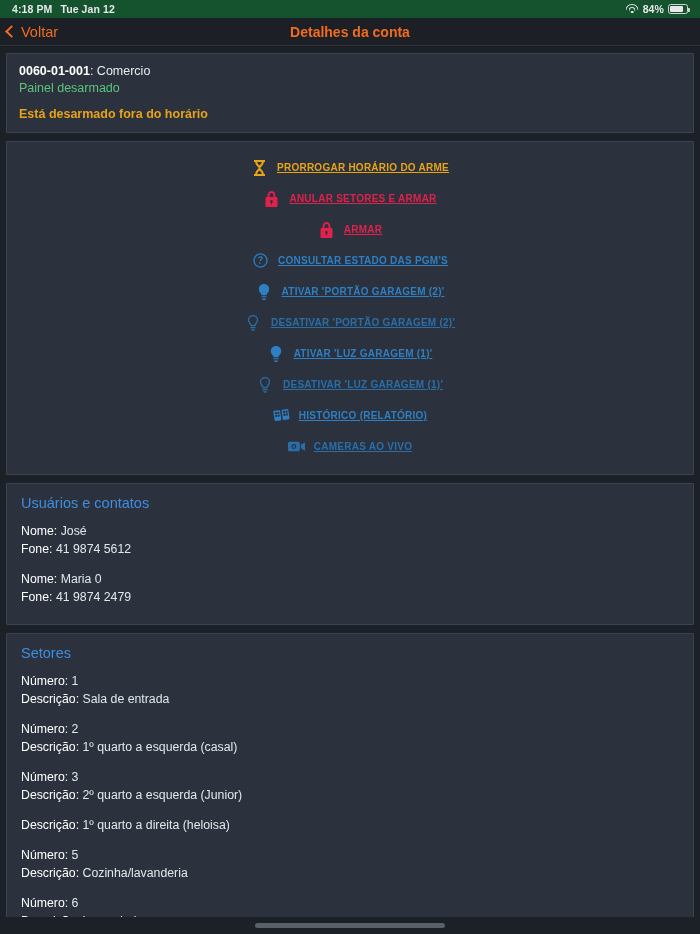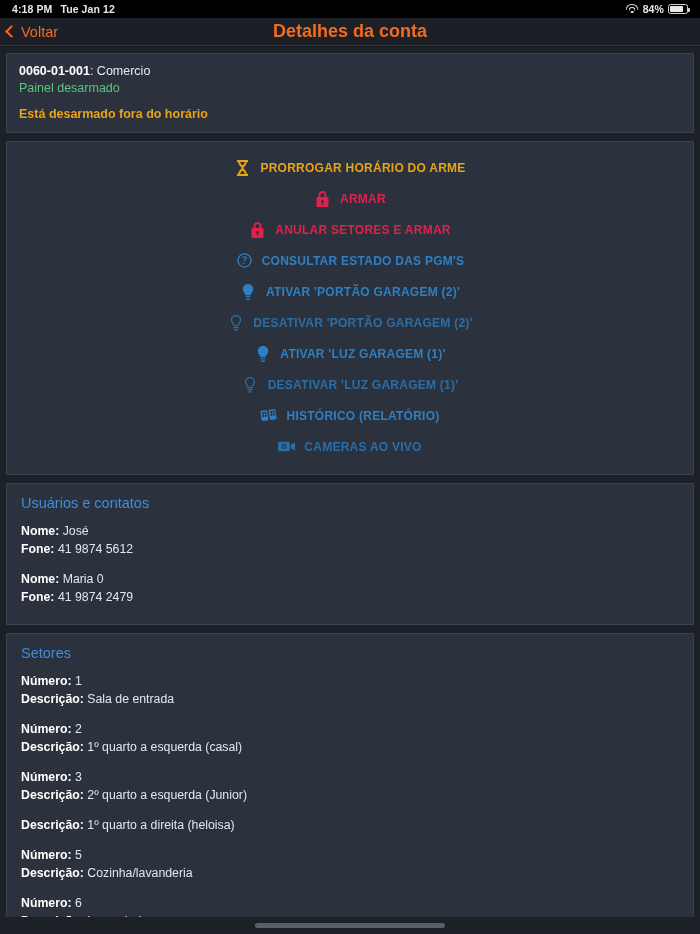--- a/index.html
+++ b/index.html
@@ -7,21 +7,21 @@
     width: 700px; height: 934px;
     background: #16191f;
     font-family: "Liberation Sans", sans-serif;
     overflow: hidden;
   }
   body { position: relative; }
 
   
   .statusbar {
     height: 18px;
-    background: #000000;
+    background: #14532d;
     display: flex;
     align-items: center;
     padding: 0 12px;
     color: #e6e8ea;
     font-size: 10.5px;
     font-weight: bold;
     letter-spacing: .1px;
   }
   .sb-left { display: flex; gap: 8px; align-items: center; }
   .sb-right { margin-left: auto; display: flex; gap: 4px; align-items: center; }
@@ -61,21 +61,21 @@
   }
   .chev {
     width: 9px; height: 9px;
     border-left: 2.4px solid #f26c1e;
     border-bottom: 2.4px solid #f26c1e;
     transform: rotate(45deg);
     margin-bottom: 1px;
   }
   .nav-title {
     position: absolute; left: 0; right: 0; text-align: center;
-    color: #f26c1e; font-size: 18px; font-weight: bold;
+    color: #f26c1e; font-size: 14px; font-weight: bold;
     pointer-events: none;
   }
 
   
   .scroll {
     position: absolute;
     top: 47px; left: 0; right: 0; bottom: 0;
     background: #1c2027;
     overflow: hidden;
     padding: 6px 6px 0 6px;
@@ -96,36 +96,36 @@
 
   
   .actions { padding: 10px 0 12px 0; }
   .action {
     display: flex; align-items: center; justify-content: center;
     gap: 9px;
     height: 31px;
     cursor: pointer;
   }
   .action .lbl {
-    font-size: 12px; font-weight: bold; letter-spacing: .25px;
+    font-size: 10px; font-weight: bold; letter-spacing: .25px; text-decoration: underline;
   }
   .ico { width: 17px; height: 19px; display:flex; align-items:center; justify-content:center; flex: 0 0 auto;}
   .ico svg { display: block; }
   .c-amber { color: #e8a317; }
   .c-red   { color: #e0214c; }
   .c-blue  { color: #2e7fc4; }
   .c-blue-d{ color: #2a6ea8; }
 
   
   .sect { padding: 11px 14px 18px 14px; }
   .sect-title {
     color: #3f8de0; font-size: 14.5px; margin-bottom: 11px;
   }
   .row { font-size: 12.3px; color: #e4e7ea; line-height: 18px; }
-  .row b { font-weight: bold; color: #ffffff; }
+  .row b { font-weight: normal; color: #ffffff; }
   .grp { margin-bottom: 12px; }
   .grp:last-child { margin-bottom: 0; }
 
   
   .home-ind {
     position: absolute; bottom: 6px; left: 50%;
     transform: translateX(-50%);
     width: 190px; height: 5px; border-radius: 3px;
     background: #5a6068;
   }
@@ -183,30 +183,30 @@
       </span>
       <span class="lbl c-amber">PRORROGAR HORÁRIO DO ARME</span>
     </div>
 
     <div class="action">
       <span class="ico c-red">
         <svg width="13" height="16" viewBox="0 0 13 16">
             <path fill="currentColor" d="M6.5 0C4.3 0 2.6 1.8 2.6 4v2H1.8C1.1 6 .5 6.6.5 7.3v7.4C.5 15.4 1.1 16 1.8 16h9.4c.7 0 1.3-.6 1.3-1.3V7.3C12.5 6.6 11.9 6 11.2 6h-.8V4c0-2.2-1.7-4-3.9-4zm0 2c1.1 0 2 .9 2 2v2h-4V4c0-1.1.9-2 2-2zm0 7c.7 0 1.3.6 1.3 1.3 0 .5-.3.9-.7 1.1v1.4c0 .3-.3.6-.6.6s-.6-.3-.6-.6v-1.4c-.4-.2-.7-.6-.7-1.1C5.2 9.6 5.8 9 6.5 9z"></path>
           </svg>
       </span>
-      <span class="lbl c-red">ARMAR</span>
+      <span class="lbl c-red">ANULAR SETORES E ARMAR</span>
     </div>
 
     <div class="action">
       <span class="ico c-red">
         <svg width="13" height="16" viewBox="0 0 13 16">
             <path fill="currentColor" d="M6.5 0C4.3 0 2.6 1.8 2.6 4v2H1.8C1.1 6 .5 6.6.5 7.3v7.4C.5 15.4 1.1 16 1.8 16h9.4c.7 0 1.3-.6 1.3-1.3V7.3C12.5 6.6 11.9 6 11.2 6h-.8V4c0-2.2-1.7-4-3.9-4zm0 2c1.1 0 2 .9 2 2v2h-4V4c0-1.1.9-2 2-2zm0 7c.7 0 1.3.6 1.3 1.3 0 .5-.3.9-.7 1.1v1.4c0 .3-.3.6-.6.6s-.6-.3-.6-.6v-1.4c-.4-.2-.7-.6-.7-1.1C5.2 9.6 5.8 9 6.5 9z"></path>
           </svg>
       </span>
-      <span class="lbl c-red">ANULAR SETORES E ARMAR</span>
+      <span class="lbl c-red">ARMAR</span>
     </div>
 
     <div class="action">
       <span class="ico c-blue">
         <svg width="15" height="15" viewBox="0 0 16 16">
             <circle cx="8" cy="8" r="7" fill="none" stroke="currentColor" stroke-width="1.4"></circle>
             <path fill="currentColor" d="M8 3.4c-1.4 0-2.4.9-2.5 2.2h1.4c.1-.6.5-1 1.1-1 .6 0 1 .4 1 .9 0 .5-.2.7-.9 1.2-.6.4-.9.9-.9 1.6v.3h1.4v-.2c0-.5.2-.8.8-1.2.8-.5 1.1-1 1.1-1.8 0-1.2-1-2-2.5-2zm-.7 6.6a.85.85 0 1 0 0 1.7.85.85 0 0 0 0-1.7z"></path>
           </svg>
       </span>
       <span class="lbl c-blue">CONSULTAR ESTADO DAS PGM'S</span>

